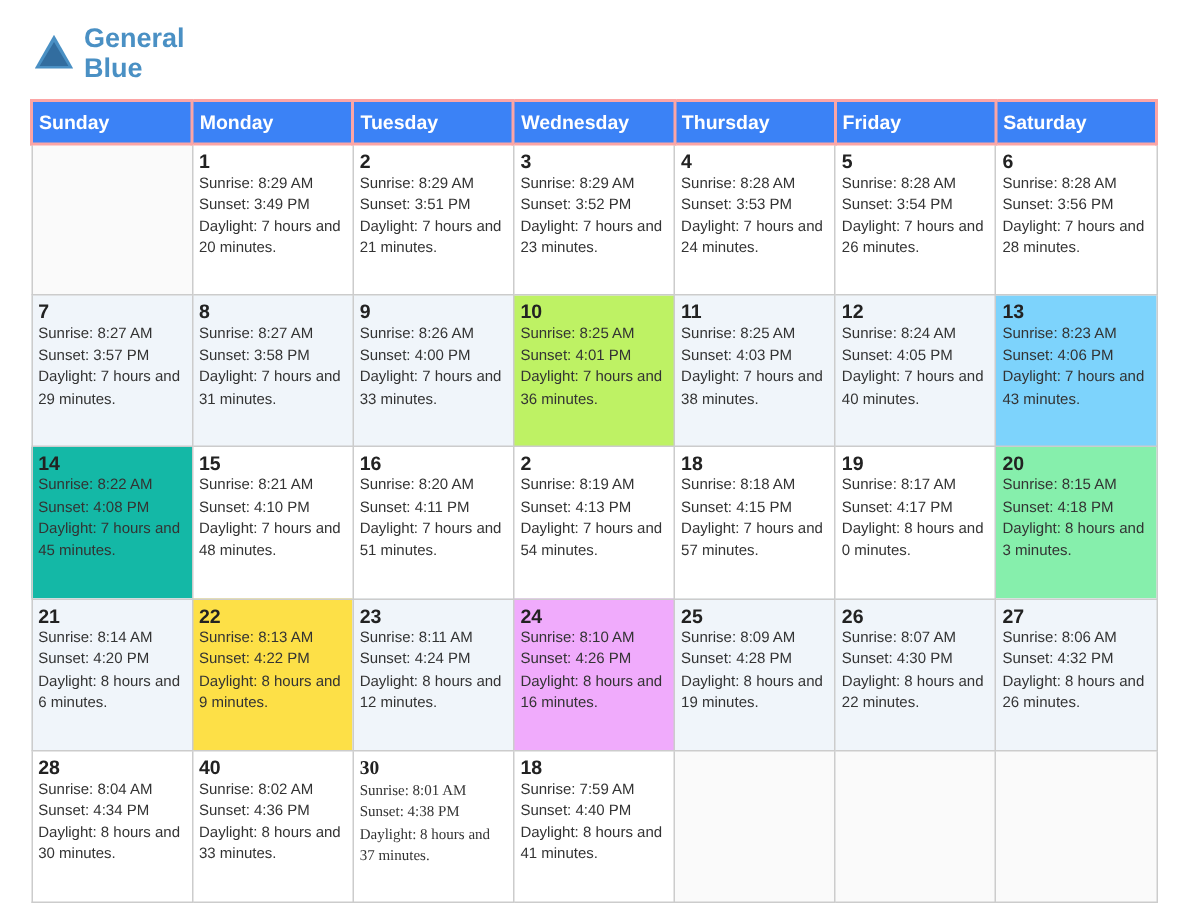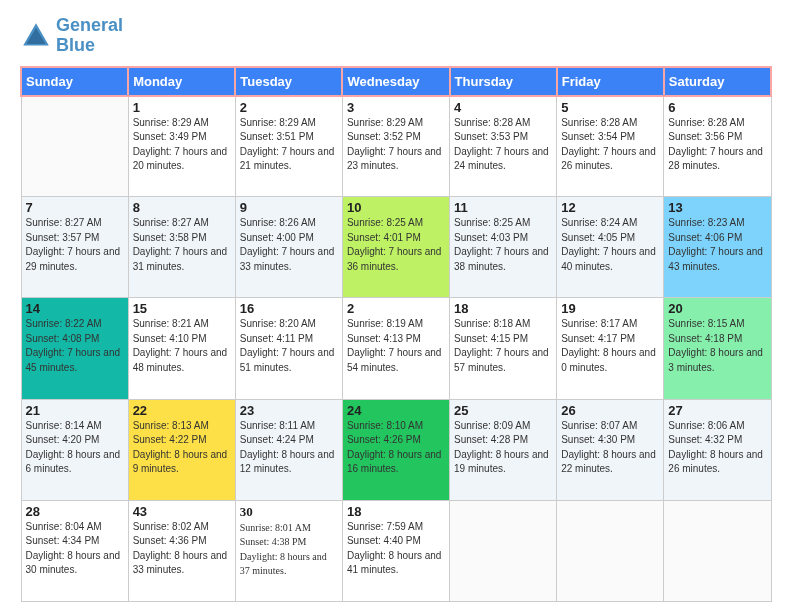--- a/index.html
+++ b/index.html
@@ -220,21 +220,21 @@
             <div class="day-info">Sunrise: 8:14 AM<br>Sunset: 4:20 PM<br>Daylight: 8 hours and 6 minutes.</div>
           </td>
           <td style="background: #fde047;">
             <span class="day-num">22</span>
             <div class="day-info">Sunrise: 8:13 AM<br>Sunset: 4:22 PM<br>Daylight: 8 hours and 9 minutes.</div>
           </td>
           <td style="background: rgb(240, 245, 250);">
             <span class="day-num">23</span>
             <div class="day-info">Sunrise: 8:11 AM<br>Sunset: 4:24 PM<br>Daylight: 8 hours and 12 minutes.</div>
           </td>
-          <td style="background: #22c55e; margin-top: 12px;">
+          <td style="background: #f0abfc; margin-top: 12px;">
             <span class="day-num">24</span>
             <div class="day-info">Sunrise: 8:10 AM<br>Sunset: 4:26 PM<br>Daylight: 8 hours and 16 minutes.</div>
           </td>
           <td style="background: rgb(240, 245, 250);">
             <span class="day-num">25</span>
             <div class="day-info">Sunrise: 8:09 AM<br>Sunset: 4:28 PM<br>Daylight: 8 hours and 19 minutes.</div>
           </td>
           <td style="background: rgb(240, 245, 250);">
             <span class="day-num">26</span>
             <div class="day-info">Sunrise: 8:07 AM<br>Sunset: 4:30 PM<br>Daylight: 8 hours and 22 minutes.</div>
@@ -243,21 +243,21 @@
             <span class="day-num">27</span>
             <div class="day-info">Sunrise: 8:06 AM<br>Sunset: 4:32 PM<br>Daylight: 8 hours and 26 minutes.</div>
           </td>
         </tr>
         <tr style="background: rgb(255, 255, 255);">
           <td style="background: rgb(255, 255, 255);">
             <span class="day-num">28</span>
             <div class="day-info">Sunrise: 8:04 AM<br>Sunset: 4:34 PM<br>Daylight: 8 hours and 30 minutes.</div>
           </td>
           <td style="background: rgb(255, 255, 255);">
-            <span class="day-num">43</span>
+            <span class="day-num">40</span>
             <div class="day-info">Sunrise: 8:02 AM<br>Sunset: 4:36 PM<br>Daylight: 8 hours and 33 minutes.</div>
           </td>
           <td style="background: rgb(255, 255, 255); font-family: Liberation Serif, serif;">
             <span class="day-num">30</span>
             <div class="day-info">Sunrise: 8:01 AM<br>Sunset: 4:38 PM<br>Daylight: 8 hours and 37 minutes.</div>
           </td>
           <td style="background: rgb(255, 255, 255);">
             <span class="day-num">18</span>
             <div class="day-info">Sunrise: 7:59 AM<br>Sunset: 4:40 PM<br>Daylight: 8 hours and 41 minutes.</div>
           </td>

